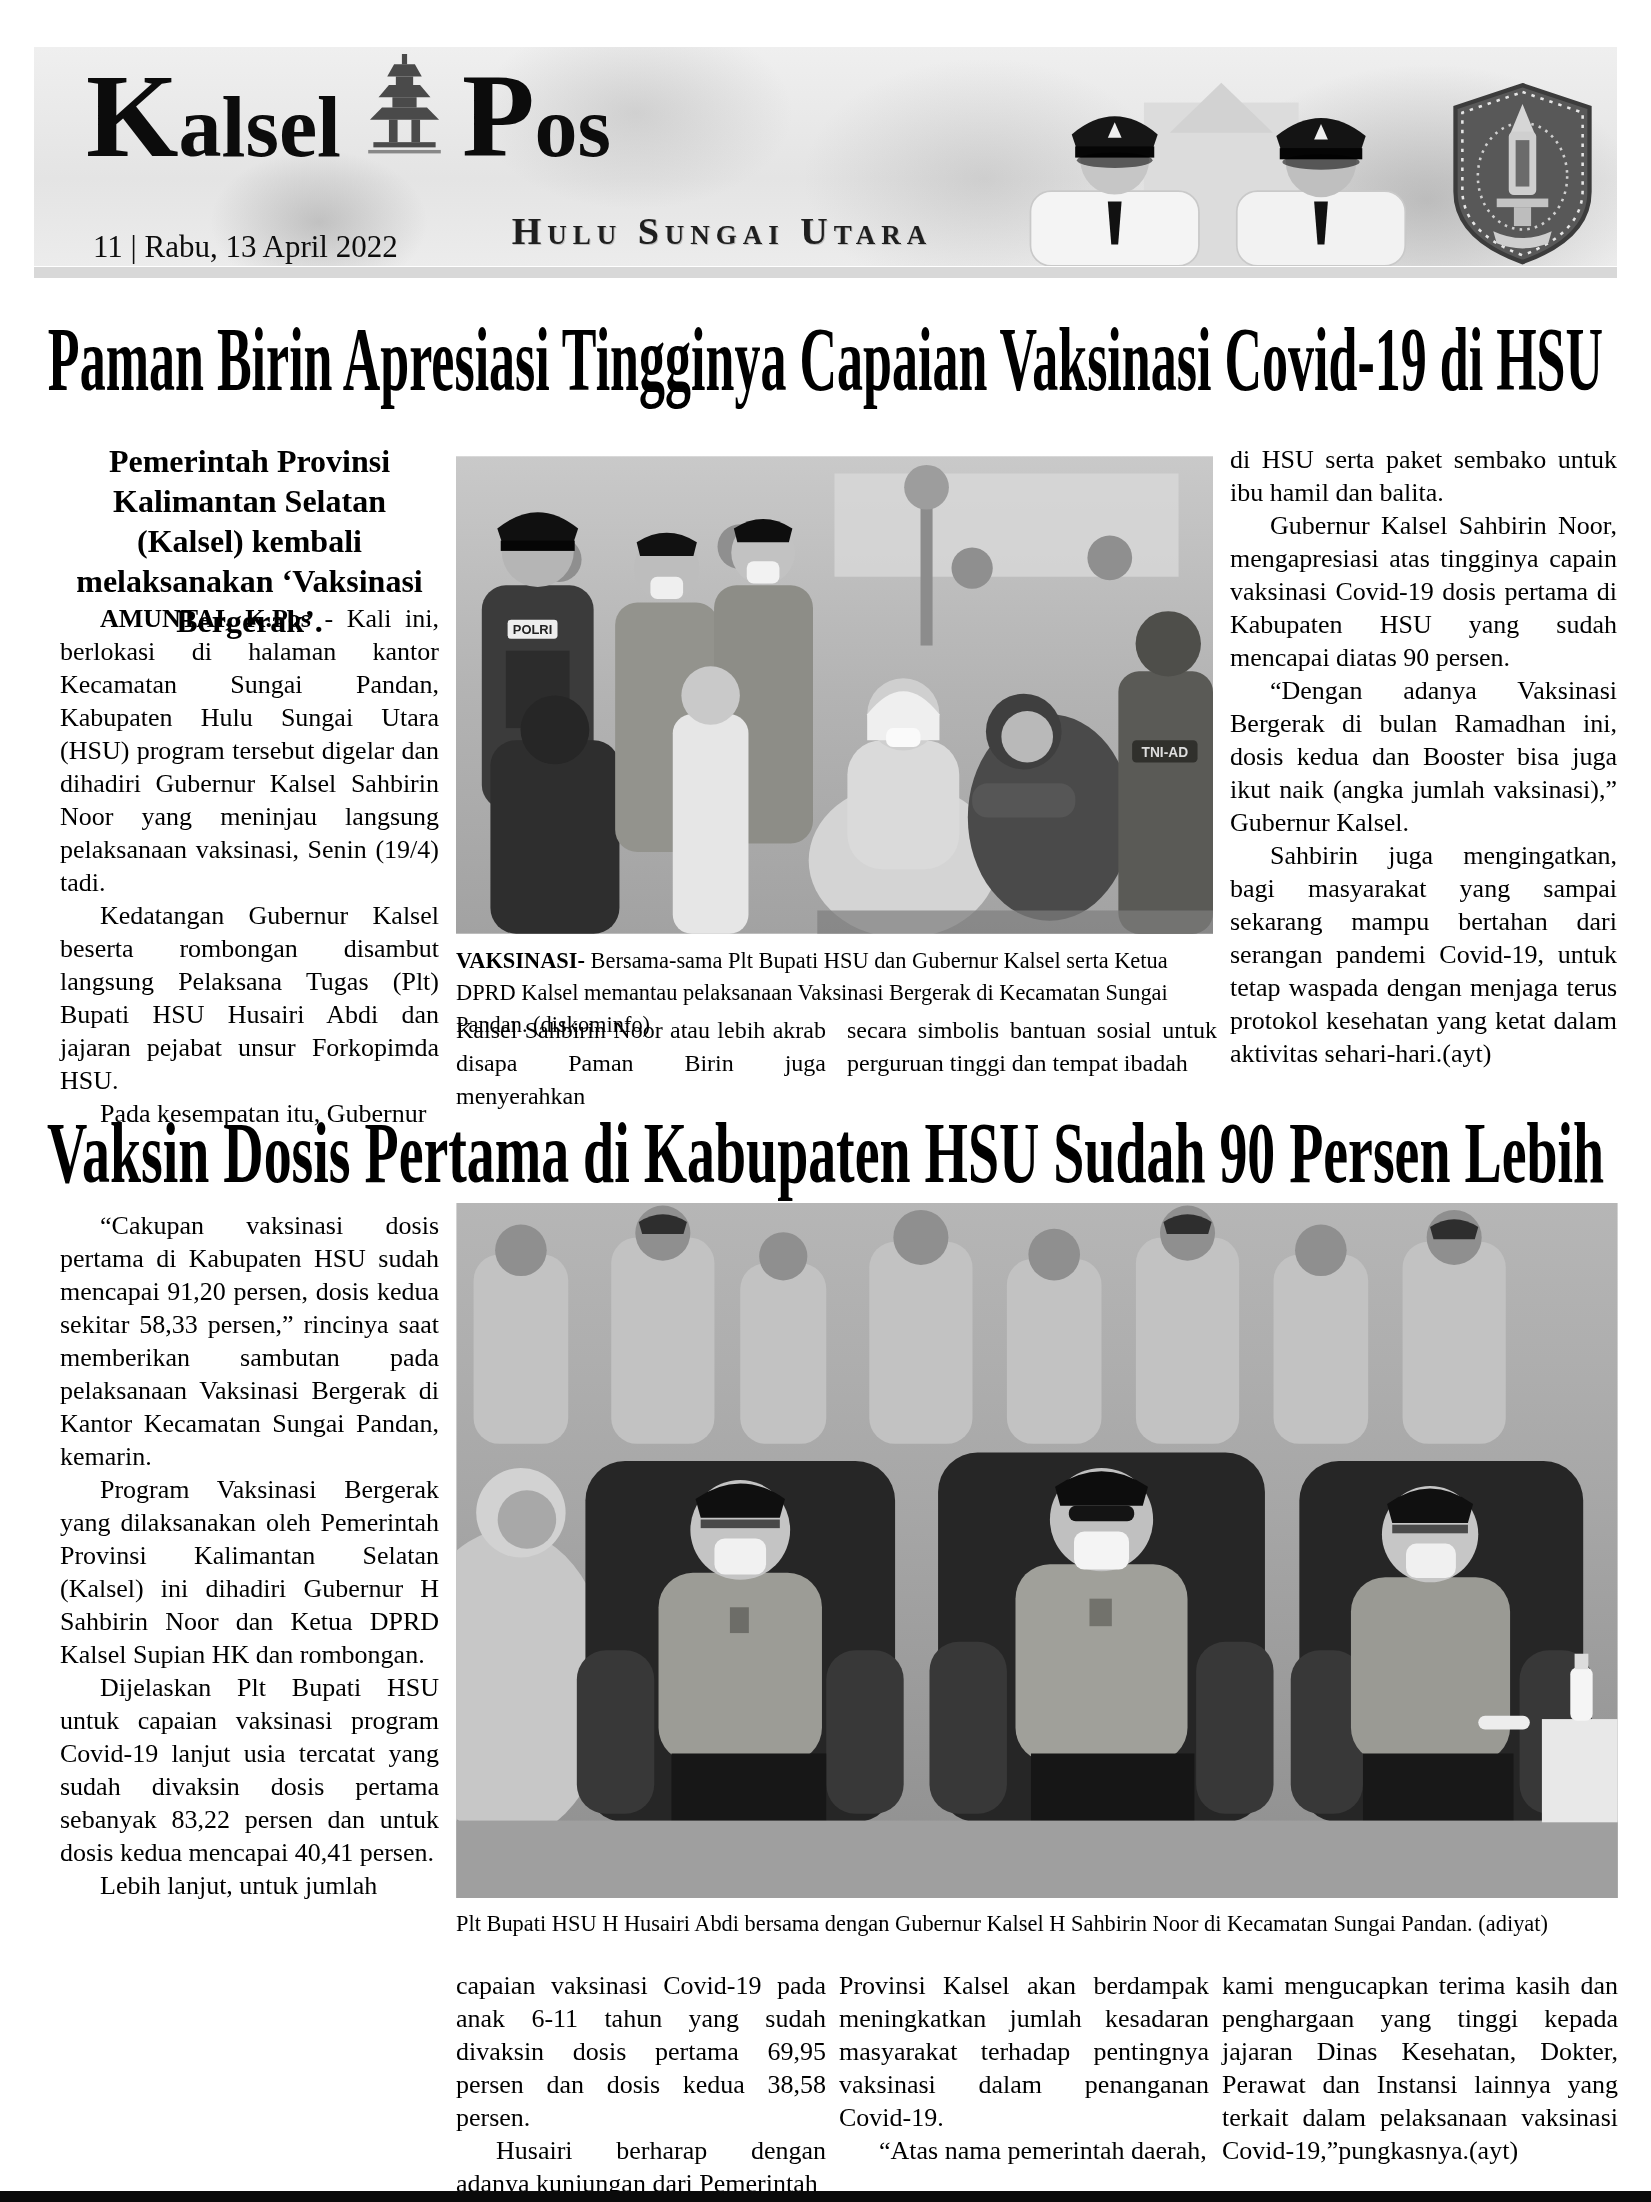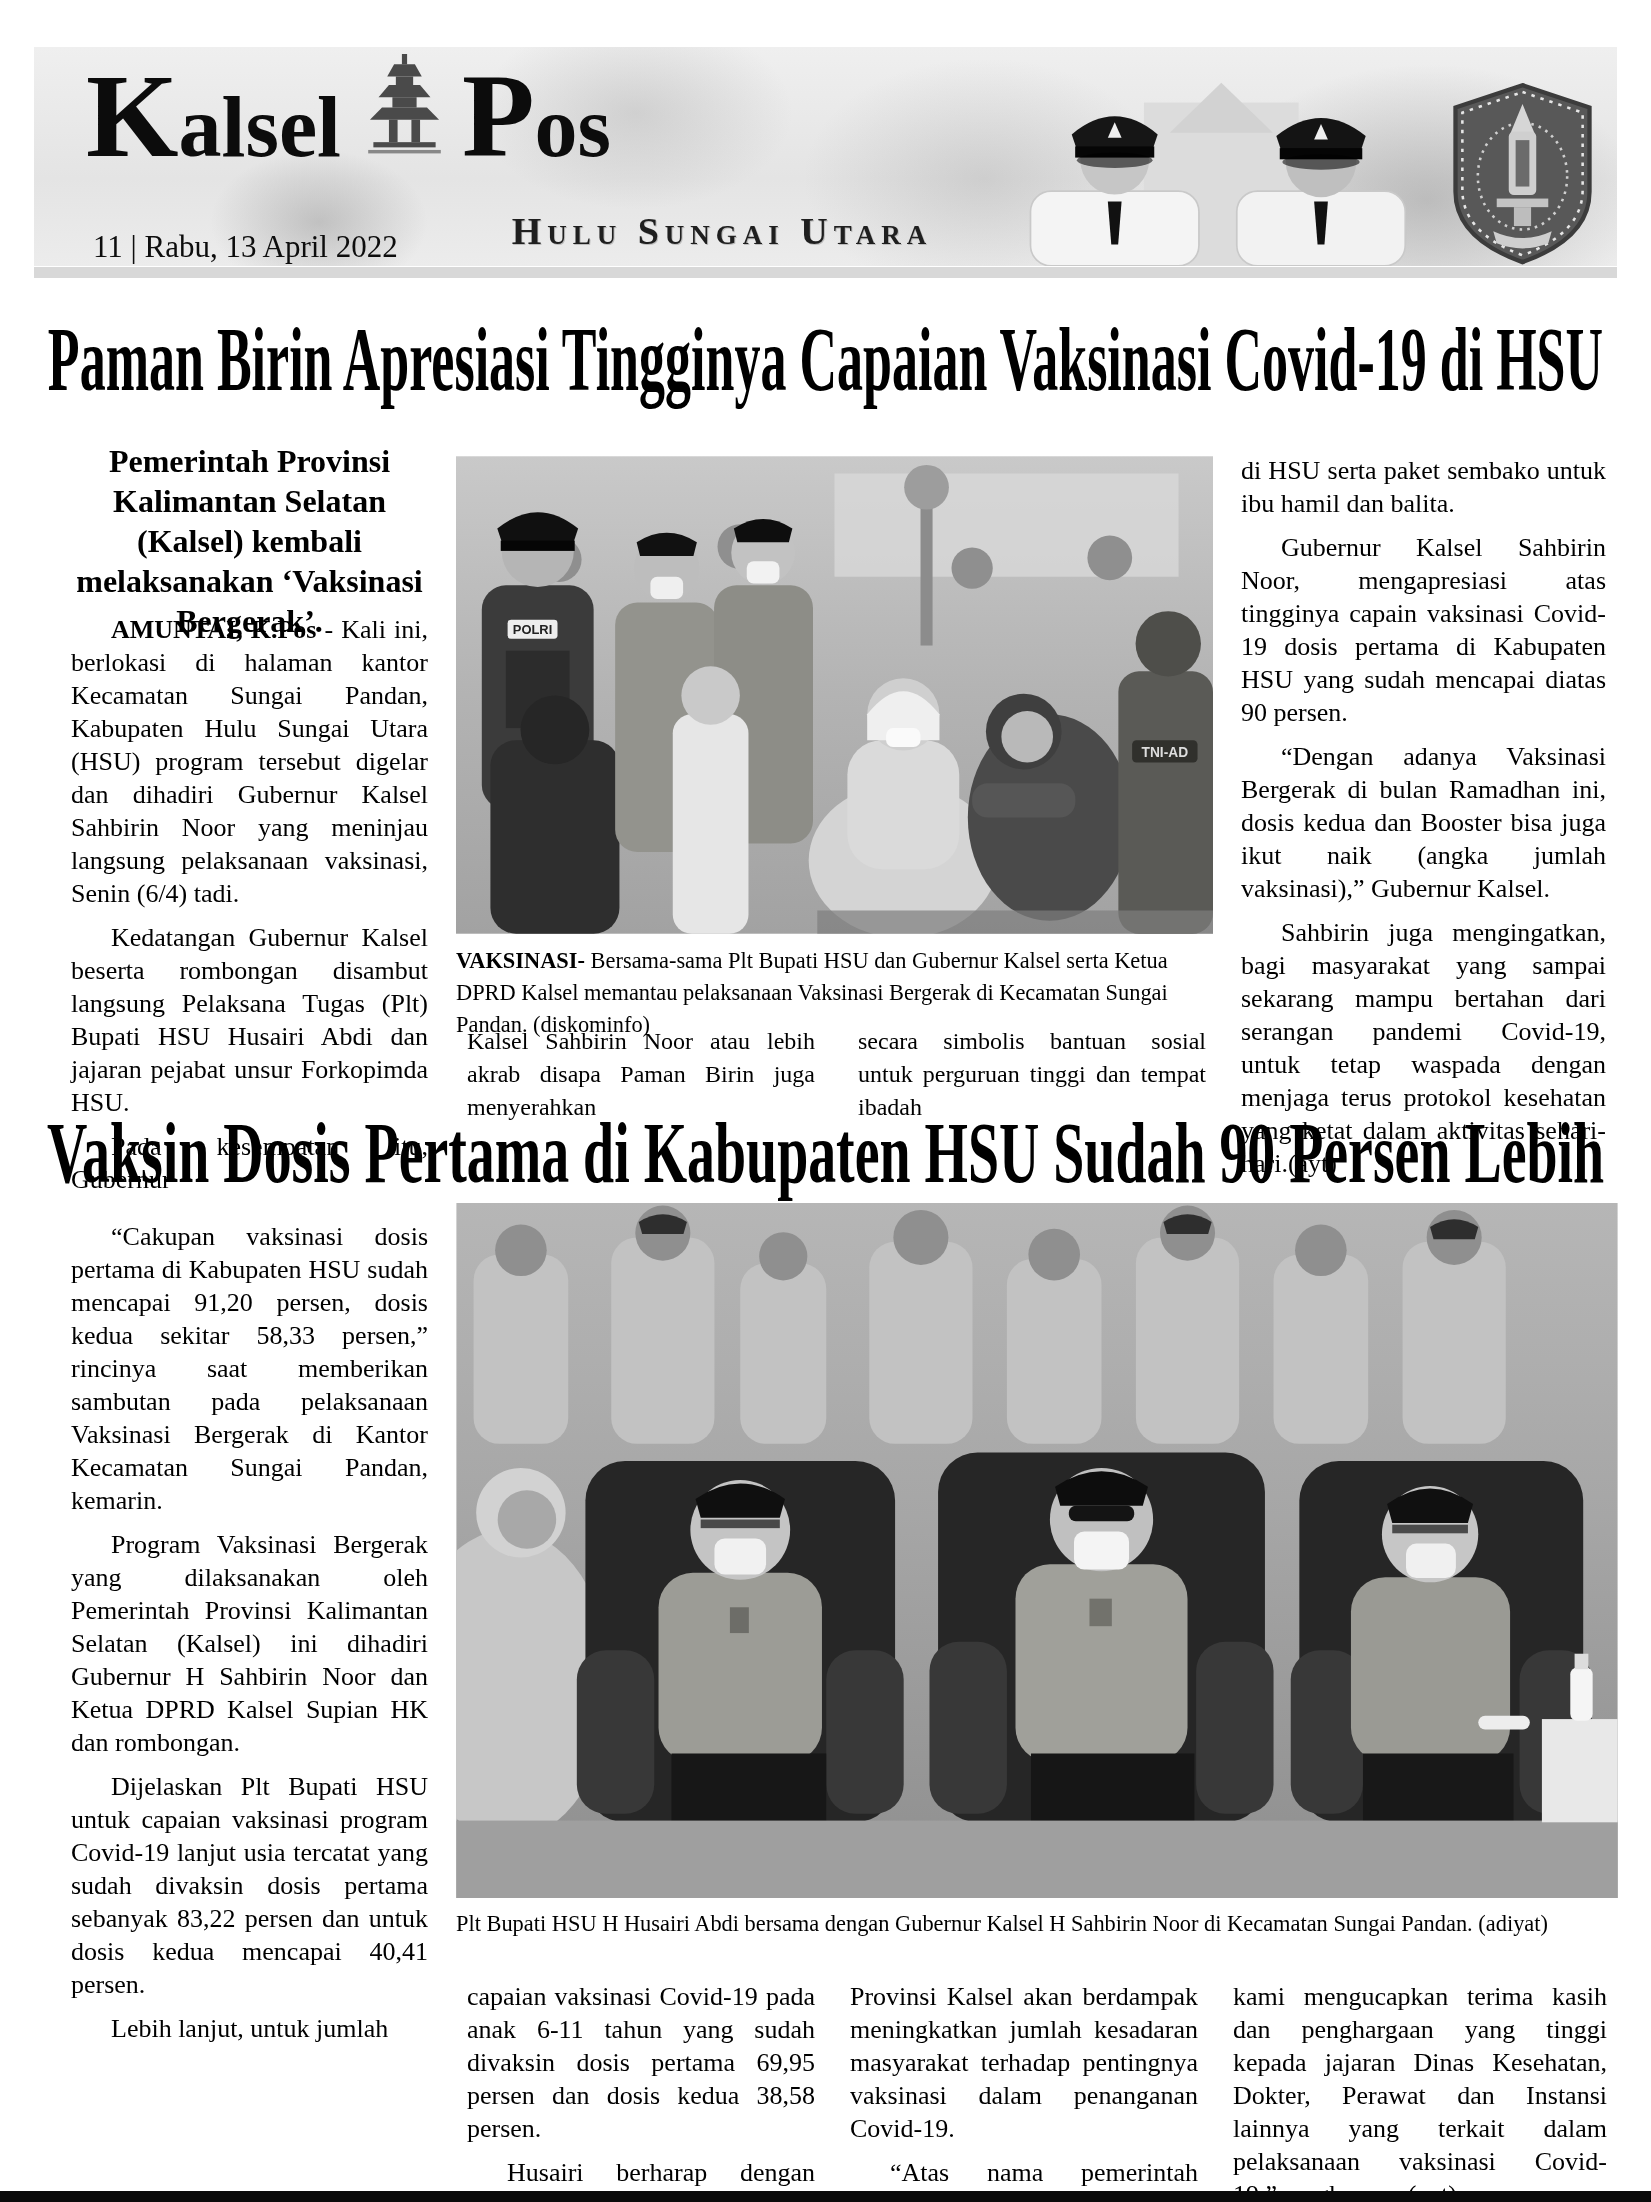--- a/index.html
+++ b/index.html
@@ -22,21 +22,21 @@
   .subtitle{position:absolute;left:447px;top:162px;width:482px;text-align:center;
     font-variant:small-caps;font-weight:700;font-size:38px;letter-spacing:6px;color:#1f1f1f;
     text-shadow:0.9px 0.9px 0 #bdbdbd;}
   .edition{position:absolute;left:59px;top:182px;font-size:31px;color:#0d0d0d;}
   .hdr-photos{position:absolute;left:981px;top:34px;}
   .hdr-crest{position:absolute;left:1411px;top:33px;}
   
   .hl{position:absolute;left:34px;width:1583px;text-align:center;}
   
   .col{position:absolute;font-size:26px;line-height:33px;text-align:justify;}
-  .col p{margin:11px;text-indent:40px;}
+  .col p{margin:0;text-indent:40px;}
   .col p.noind{text-indent:0;}
   .b{font-weight:700;}
   .lead{position:absolute;left:60px;top:441px;width:379px;font-weight:700;font-size:32px;
         line-height:40px;text-align:center;}
   .caption{position:absolute;font-size:22.4px;line-height:32px;text-align:left;}
   
   .photo{position:absolute;display:block;}
   .bottom-bar{position:absolute;left:0;top:2191px;width:1652px;height:12px;background:#0a0a0a;}
 </style>
 </head>
@@ -103,21 +103,21 @@
 
   <div class="hl" style="top:299px;height:116px;">
     <svg width="1583" height="116" viewBox="0 0 1840 135">
       <text x="920" y="106" text-anchor="middle" textLength="1810" lengthAdjust="spacingAndGlyphs" font-family="Liberation Serif, serif" font-weight="700" font-size="105" fill="#000">Paman Birin Apresiasi Tingginya Capaian Vaksinasi Covid-19 di HSU</text>
     </svg>
   </div>
 
   <div class="lead">Pemerintah Provinsi Kalimantan Selatan (Kalsel) kembali melaksanakan ‘Vaksinasi Bergerak’.</div>
 
   <div class="col" style="left:60px;top:602px;width:379px;">
-    <p><span class="b">AMUNTAI, K.Pos</span><span> - Kali ini, berlokasi di halaman kantor Kecamatan Sungai Pandan, Kabupaten Hulu Sungai Utara (HSU) program tersebut digelar dan dihadiri Gubernur Kalsel Sahbirin Noor yang meninjau langsung pelaksanaan vaksinasi, Senin (6/4) tadi.</span></p>
+    <p><span class="b">AMUNTAI, K.Pos</span><span> - Kali ini, berlokasi di halaman kantor Kecamatan Sungai Pandan, Kabupaten Hulu Sungai Utara (HSU) program tersebut digelar dan dihadiri Gubernur Kalsel Sahbirin Noor yang meninjau langsung pelaksanaan vaksinasi, Senin (19/4) tadi.</span></p>
     <p>Kedatangan Gubernur Kalsel beserta rombongan disambut langsung Pelaksana Tugas (Plt) Bupati HSU Husairi Abdi dan jajaran pejabat unsur Forkopimda HSU.</p>
     <p>Pada kesempatan itu, Gubernur</p>
   </div>
 
   <svg class="photo" style="left:456px;top:456px;" width="757" height="478" viewBox="0 0 880 555">
     <defs>
       <linearGradient id="p1bg" x1="0" y1="0" x2="0" y2="1">
         <stop offset="0" stop-color="#c9c9c9"></stop>
           <stop offset=".5" stop-color="#b3b3b3"></stop>
           <stop offset="1" stop-color="#a2a2a2"></stop>

